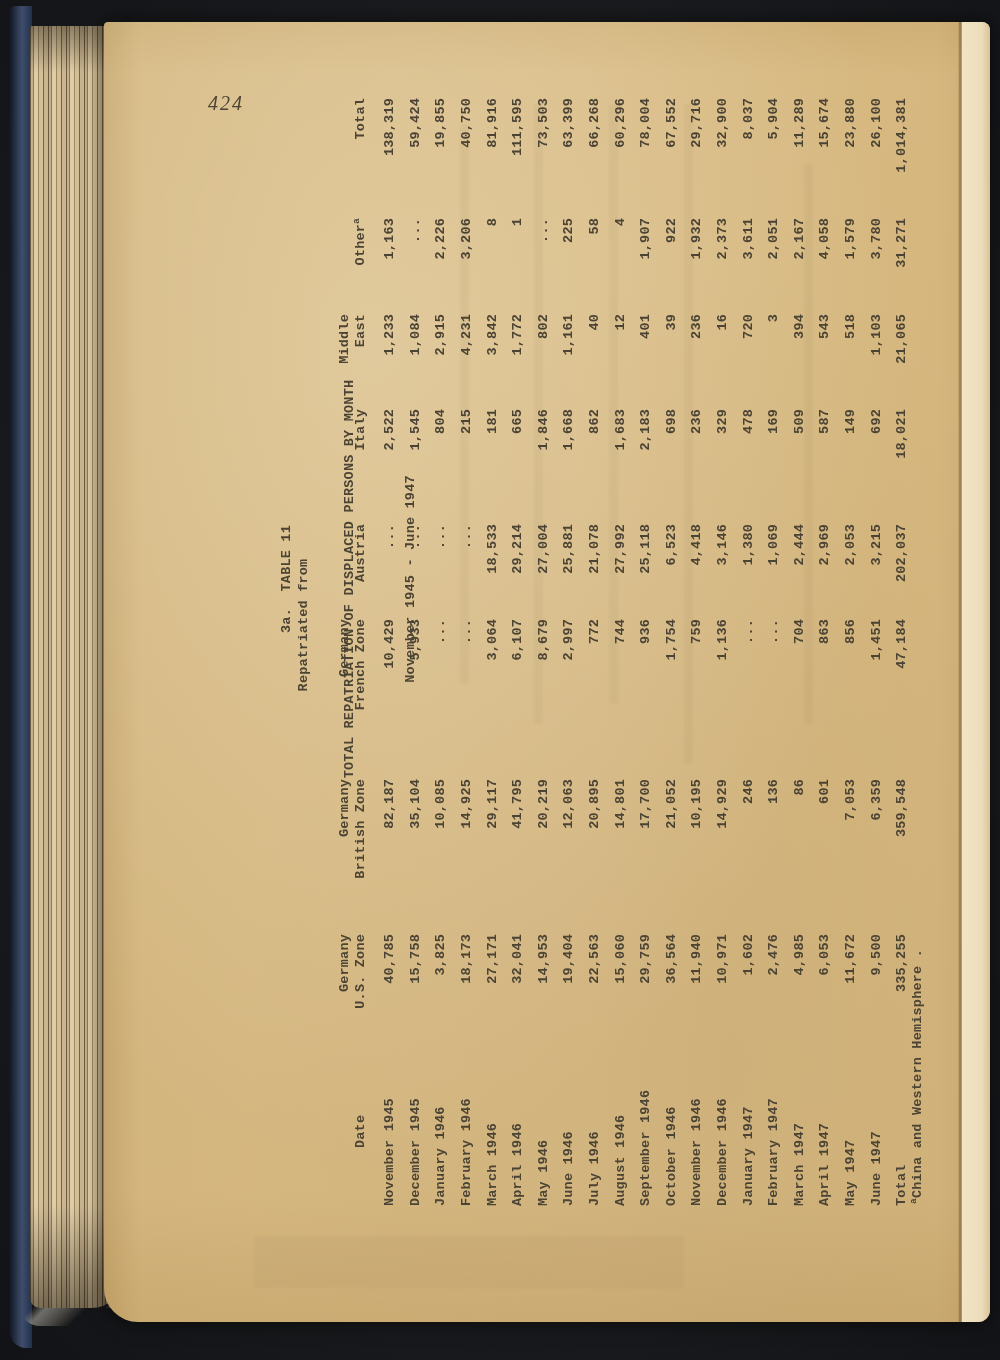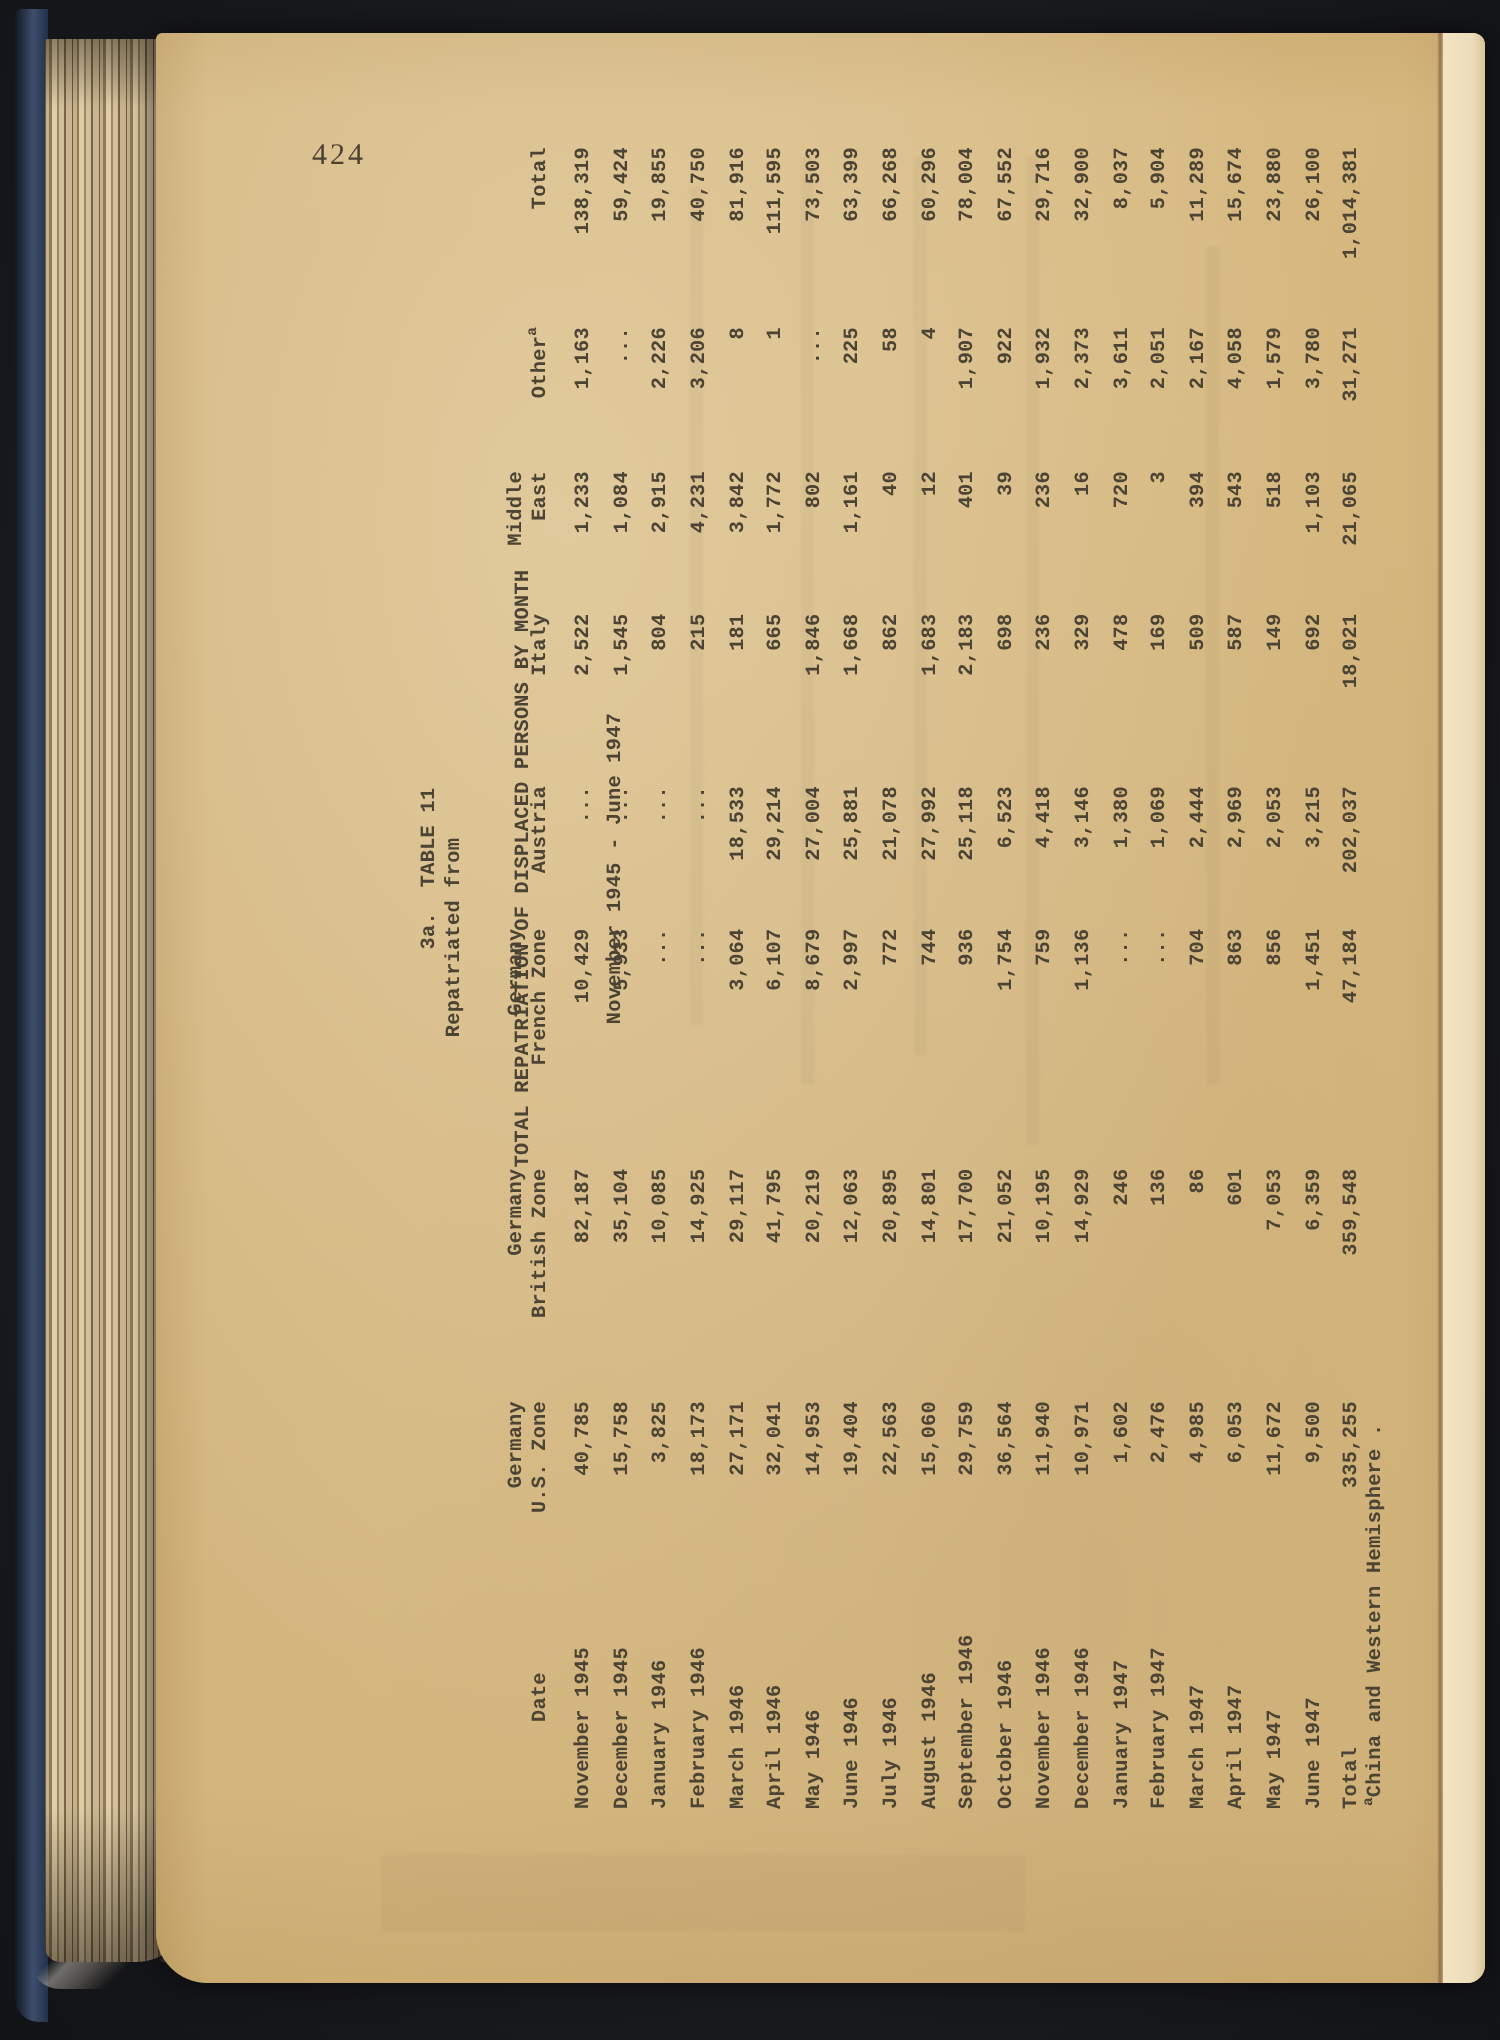--- a/index.html
+++ b/index.html
@@ -50,21 +50,21 @@
   .th-span{text-align:center;vertical-align:top;line-height:16px;height:20px;padding-left:26px;white-space:pre;}
   thead .cols th{vertical-align:bottom;line-height:15.5px;height:52px;padding-bottom:9px;white-space:pre;}
   .al-r{text-align:right;}
   .al-l{text-align:left;}
   .th-date{padding-left:58px;}
   tbody td{height:25.6px;vertical-align:middle;white-space:pre;}
   sup{font-size:9.5px;vertical-align:super;line-height:0;}
   .footnote{position:absolute;top:806px;left:120px;white-space:pre;}
   .pagenum{position:absolute;left:208px;top:92px;
     font-family:"Liberation Serif","DejaVu Serif",serif;font-size:20px;
-    color:#4c4233;letter-spacing:2px;}
+    color:#4c4233;letter-spacing:2px;font-style:italic;}
   
   .bleed{position:absolute;background:rgba(110,88,56,.06);filter:blur(1.2px);border-radius:3px;}
   .b1{top:356px;left:640px;width:560px;height:9px;}
   .b2{top:430px;left:600px;width:620px;height:9px;}
   .b3{top:505px;left:620px;width:600px;height:9px;}
   .b4{top:580px;left:560px;width:660px;height:9px;}
   .b5{top:700px;left:600px;width:560px;height:9px;}
   .b6{top:150px;left:36px;width:52px;height:430px;background:rgba(110,88,56,.05);}
 </style>
 </head>

